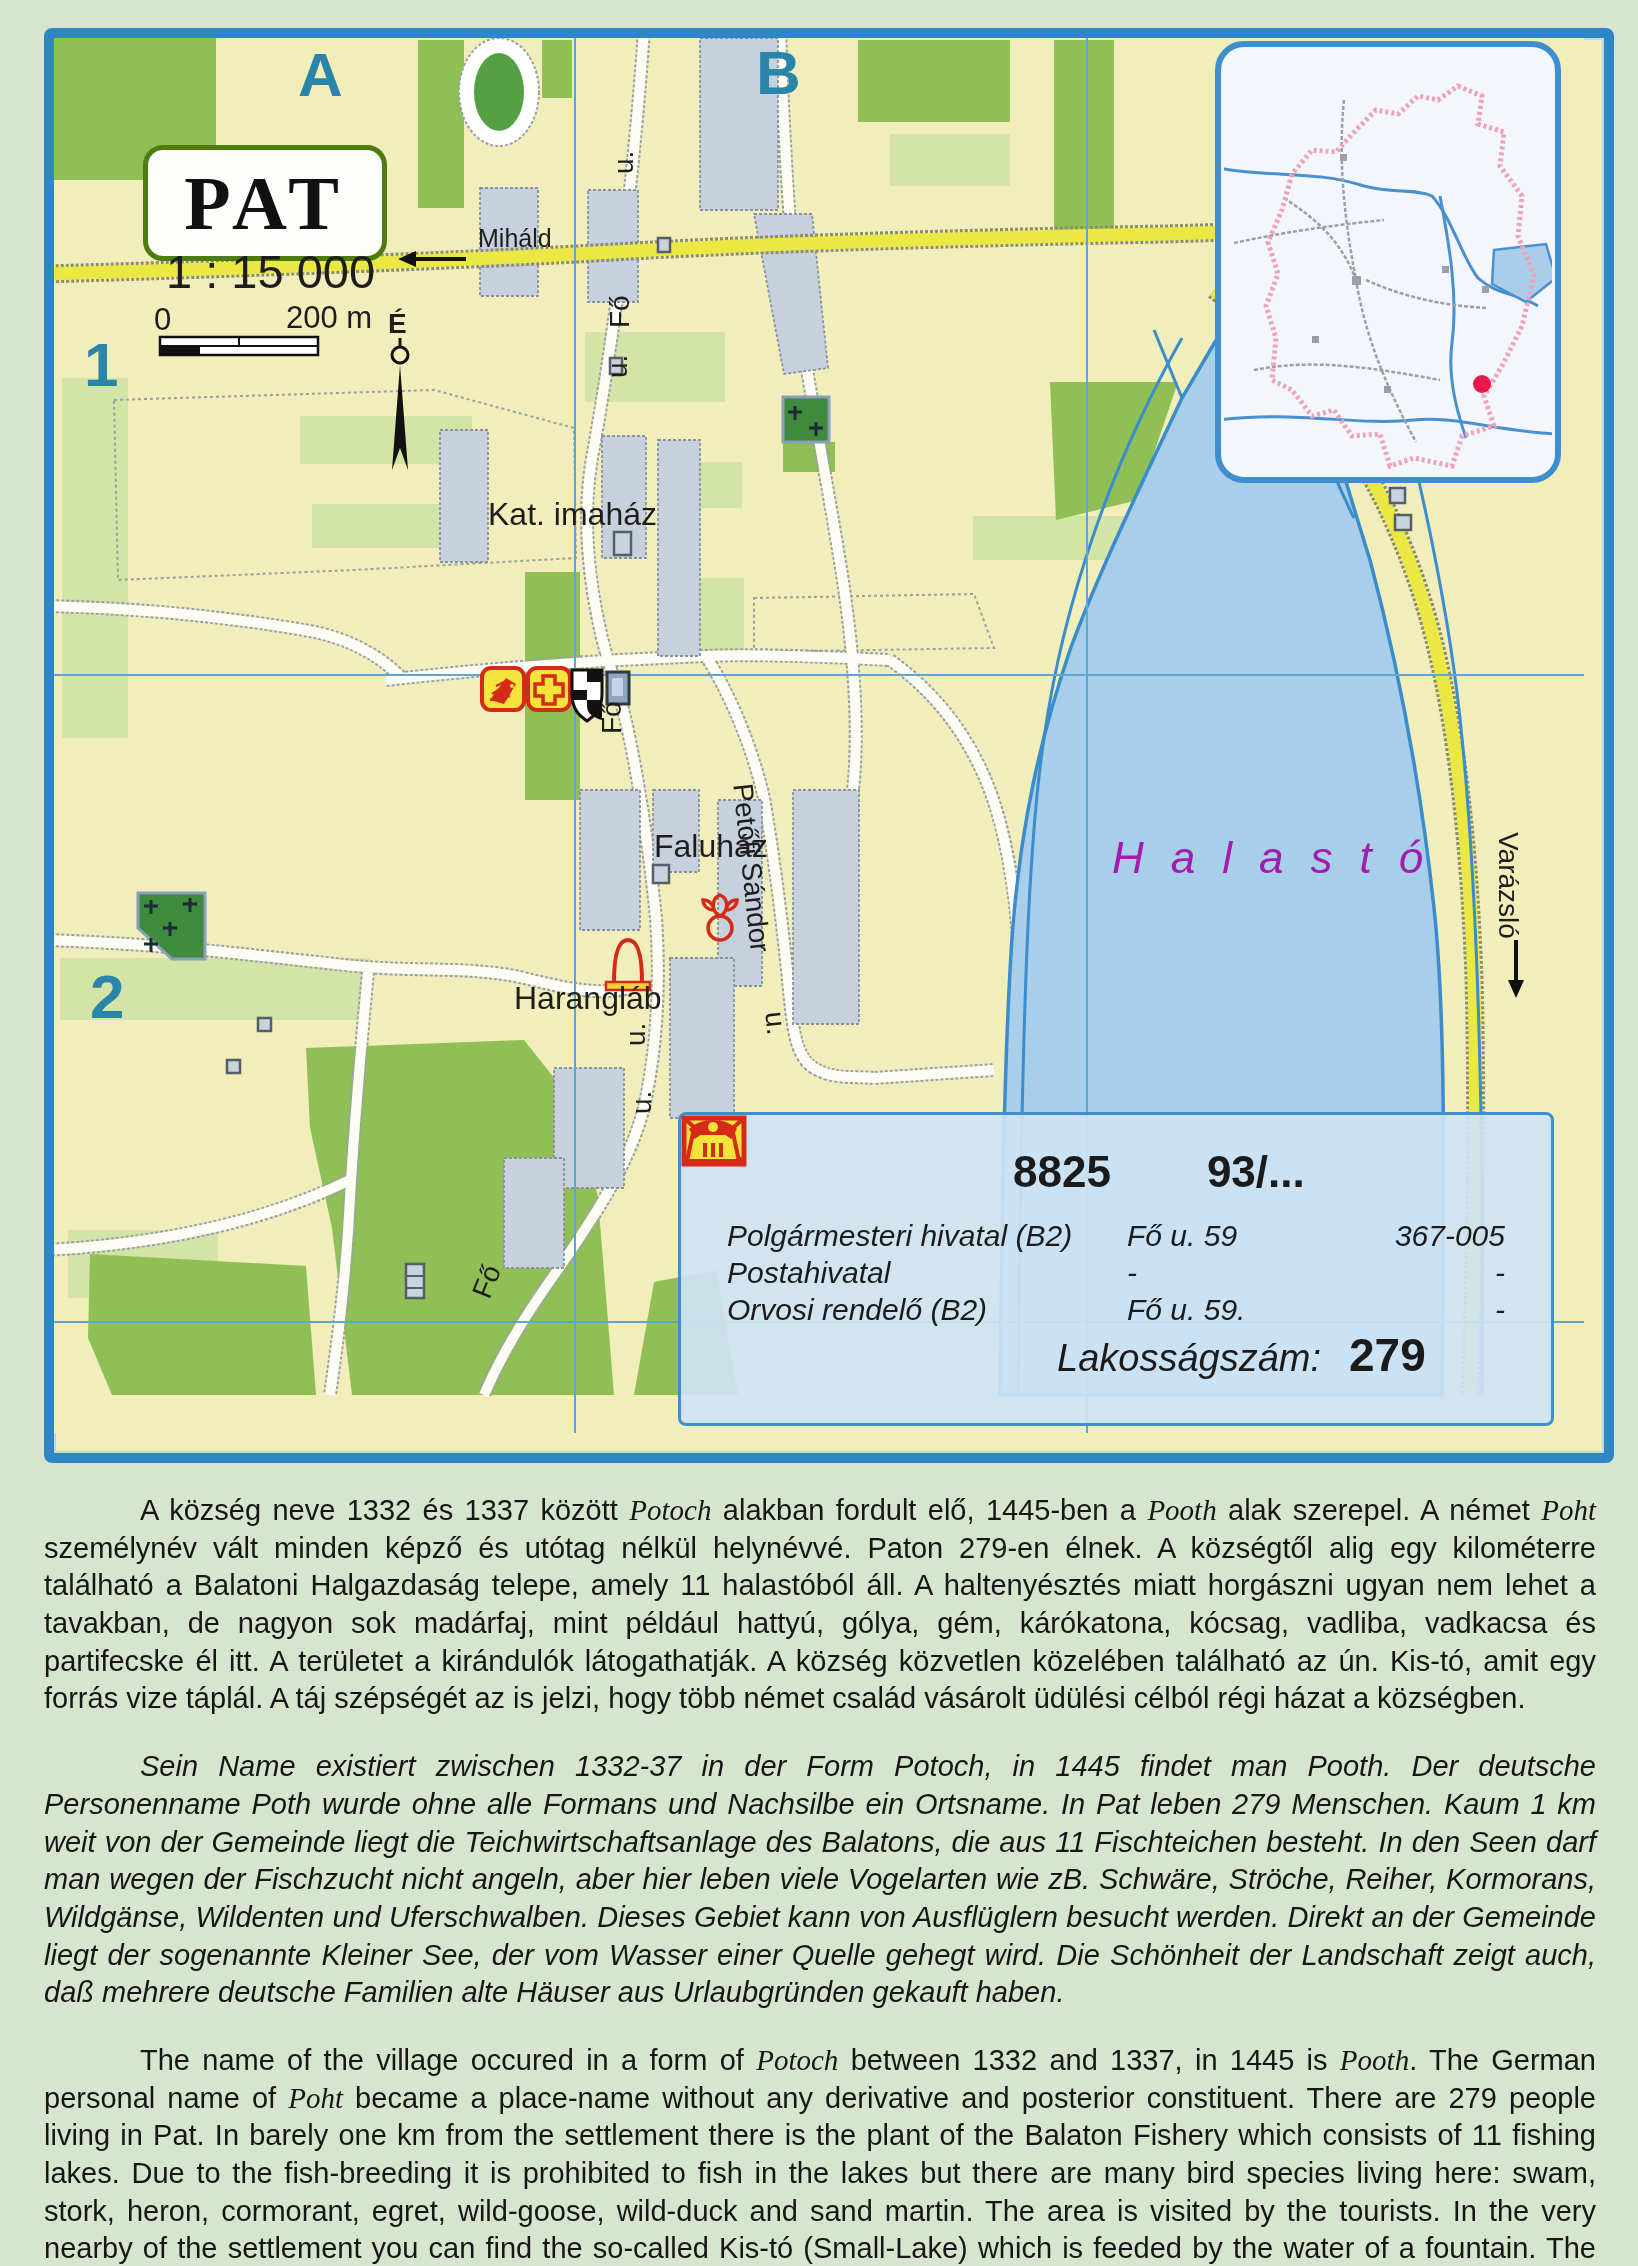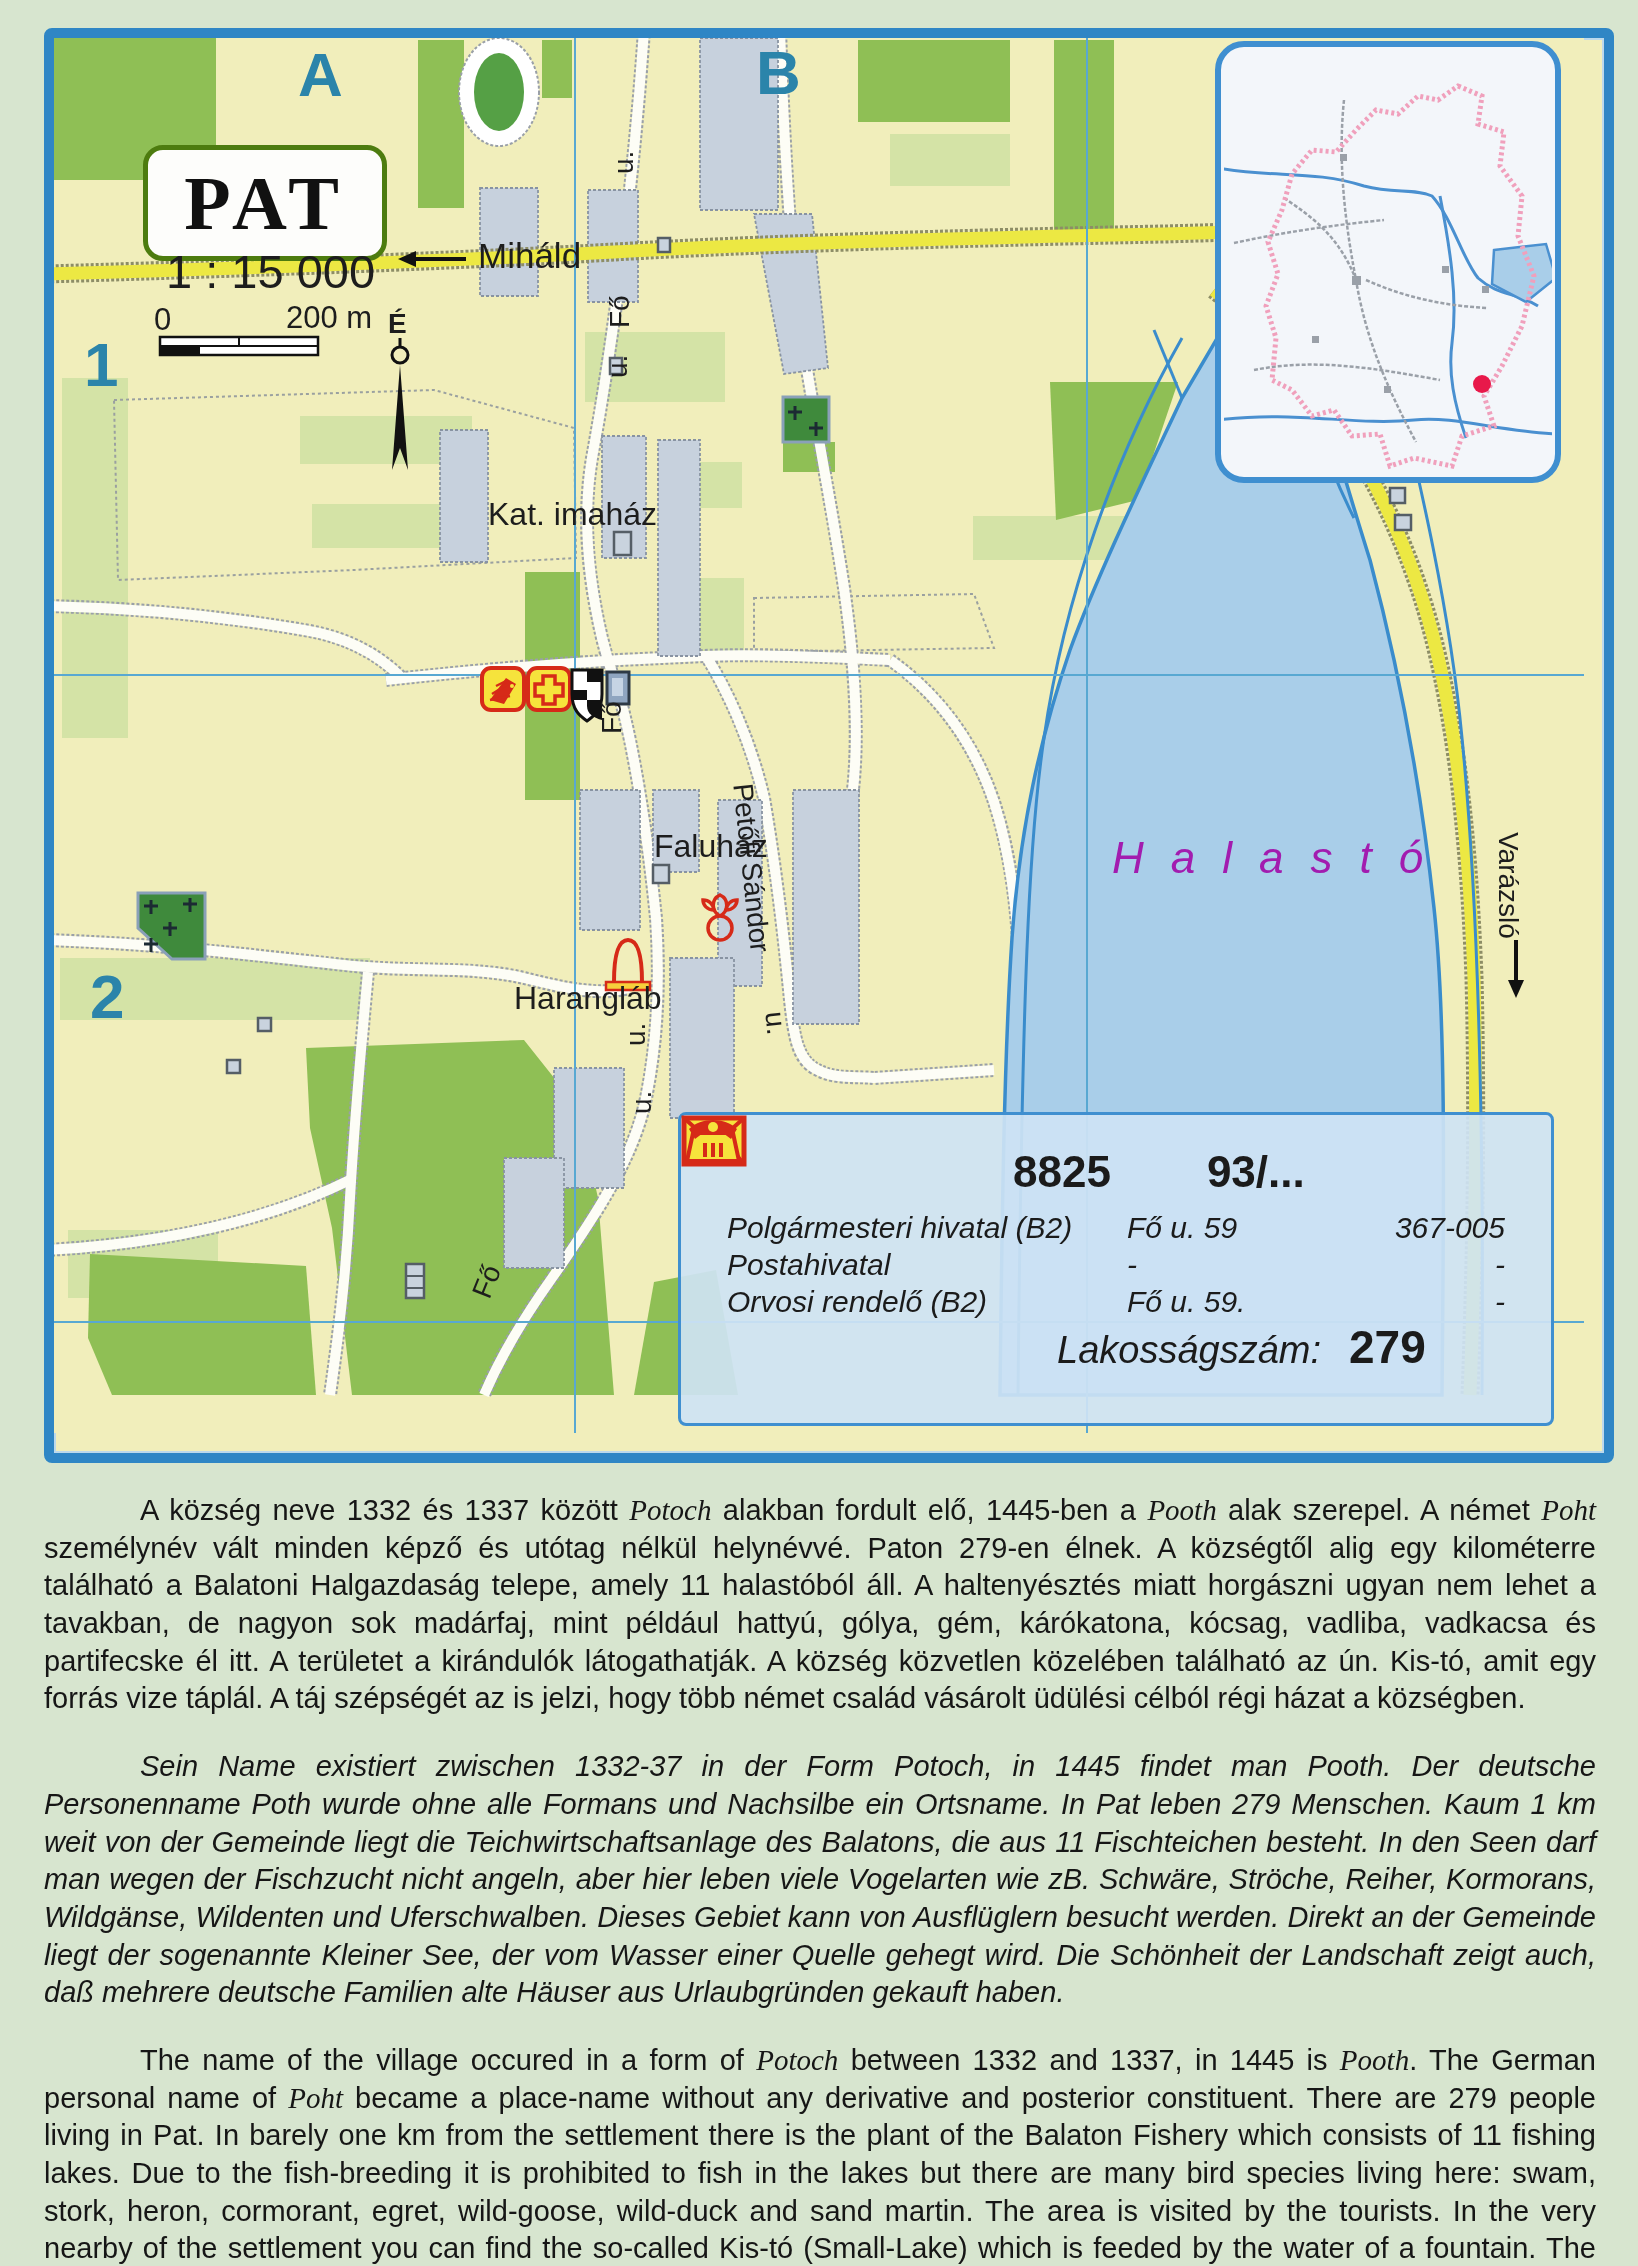--- a/index.html
+++ b/index.html
@@ -19,21 +19,21 @@
   .map-label{position:absolute;white-space:nowrap;font-size:28px;color:#1d1d1d;line-height:1;}
   .pat-box{position:absolute;left:89px;top:107px;width:234px;height:106px;background:#fdfdfb;
        border:5px solid #4d7c0f;border-radius:20px;display:flex;align-items:center;justify-content:center;}
   .pat-box span{font-family:"Liberation Serif", serif;font-weight:bold;font-size:76px;letter-spacing:7px;color:#111;}
   .info-box{position:absolute;left:624px;top:1074px;width:876px;height:314px;
        background:rgba(206,227,244,.92);border:3px solid #3f8fd0;border-radius:8px;
        box-sizing:border-box;padding:28px 46px 10px 46px;font-style:italic;}
   .info-head{display:flex;align-items:center;margin-left:260px;height:58px;}
   .info-head .num{font-style:normal;font-weight:bold;font-size:44px;margin-left:26px;}
   .info-head .gap{width:70px;}
-  .info-rows{margin-top:8px;font-size:30px;line-height:37px;display:grid;
+  .info-rows{margin-top:16px;font-size:30px;line-height:37px;display:grid;
        grid-template-columns:400px 250px 1fr;}
   .info-rows .ph{text-align:right;}
   .info-foot{display:flex;align-items:baseline;margin-left:330px;}
   .info-foot .lbl{font-size:38px;}
   .info-foot .val{font-style:normal;font-weight:bold;font-size:46px;margin-left:28px;}
   .text-section{position:absolute;left:44px;top:1492px;width:1552px;}
   .para{font-size:29px;line-height:1.3;text-align:justify;text-indent:96px;margin:0 0 30px 0;color:#161616;}
   .para.de{font-style:italic;}
   .para .it{font-style:italic;font-family:Liberation Serif, serif;}
 </style>
@@ -306,21 +306,21 @@
   </div>
 
   <div class="map-label" style="left: 244px; top: 6px; font-size: 62px; color: rgb(43, 132, 170); font-weight: bold;">A</div>
       <div class="map-label" style="left: 702px; top: 4px; font-size: 62px; color: rgb(43, 132, 170); font-weight: bold;">B</div>
       <div class="map-label" style="left: 30px; top: 296px; font-size: 62px; color: rgb(43, 132, 170); font-weight: bold;">1</div>
       <div class="map-label" style="left: 36px; top: 928px; font-size: 62px; color: rgb(43, 132, 170); font-weight: bold;">2</div>
       <div class="map-label" style="left: 112px; top: 210px; font-size: 47px;">1 : 15 000</div>
       <div class="map-label" style="left: 100px; top: 266px; font-size: 31px;">0</div>
       <div class="map-label" style="left: 232px; top: 264px; font-size: 31px;">200 m</div>
       <div class="map-label" style="left: 334px; top: 272px; font-size: 28px; font-weight: bold;">É</div>
-      <div class="map-label" style="left: 424px; top: 200px; font-size: 35px;">Miháld</div>
+      <div class="map-label" style="left: 424px; top: 188px; font-size: 25px;">Miháld</div>
       <div class="map-label" style="left: 434px; top: 460px; font-size: 32px;">Kat. imaház</div>
       <div class="map-label" style="left: 600px; top: 792px; font-size: 32px;">Faluház</div>
       <div class="map-label" style="left: 460px; top: 944px; font-size: 32px;">Harangláb</div>
       <div class="map-label" style="left: 1058px; top: 798px; font-size: 44px; color: #a21caf; font-style: italic; letter-spacing: 27px;">Halastó</div>
       <div class="map-label" style="left: 1468px; top: 794px; font-size: 28px; transform-origin: left top; transform: rotate(90deg);">Varázsló</div>
       <div class="map-label" style="left: 584px; top: 108px; font-size: 28px; transform-origin: left bottom; transform: rotate(-90deg);">u.</div>
       <div class="map-label" style="left: 580px; top: 262px; font-size: 28px; transform-origin: left bottom; transform: rotate(-90deg);">Fő</div>
       <div class="map-label" style="left: 578px; top: 312px; font-size: 28px; transform-origin: left bottom; transform: rotate(-90deg);">u.</div>
       <div class="map-label" style="left: 572px; top: 668px; font-size: 28px; transform-origin: left bottom; transform: rotate(-90deg);">Fő</div>
       <div class="map-label" style="left: 596px; top: 980px; font-size: 28px; transform-origin: left bottom; transform: rotate(-90deg);">u.</div>

